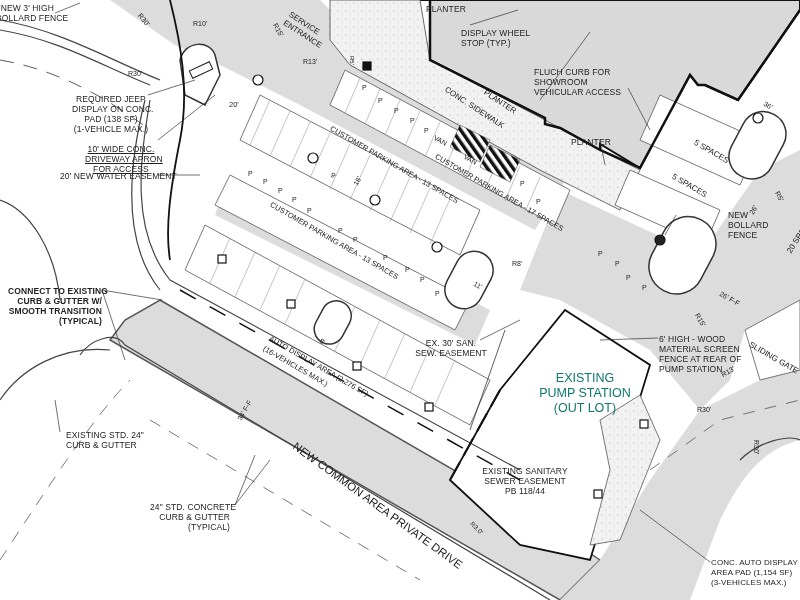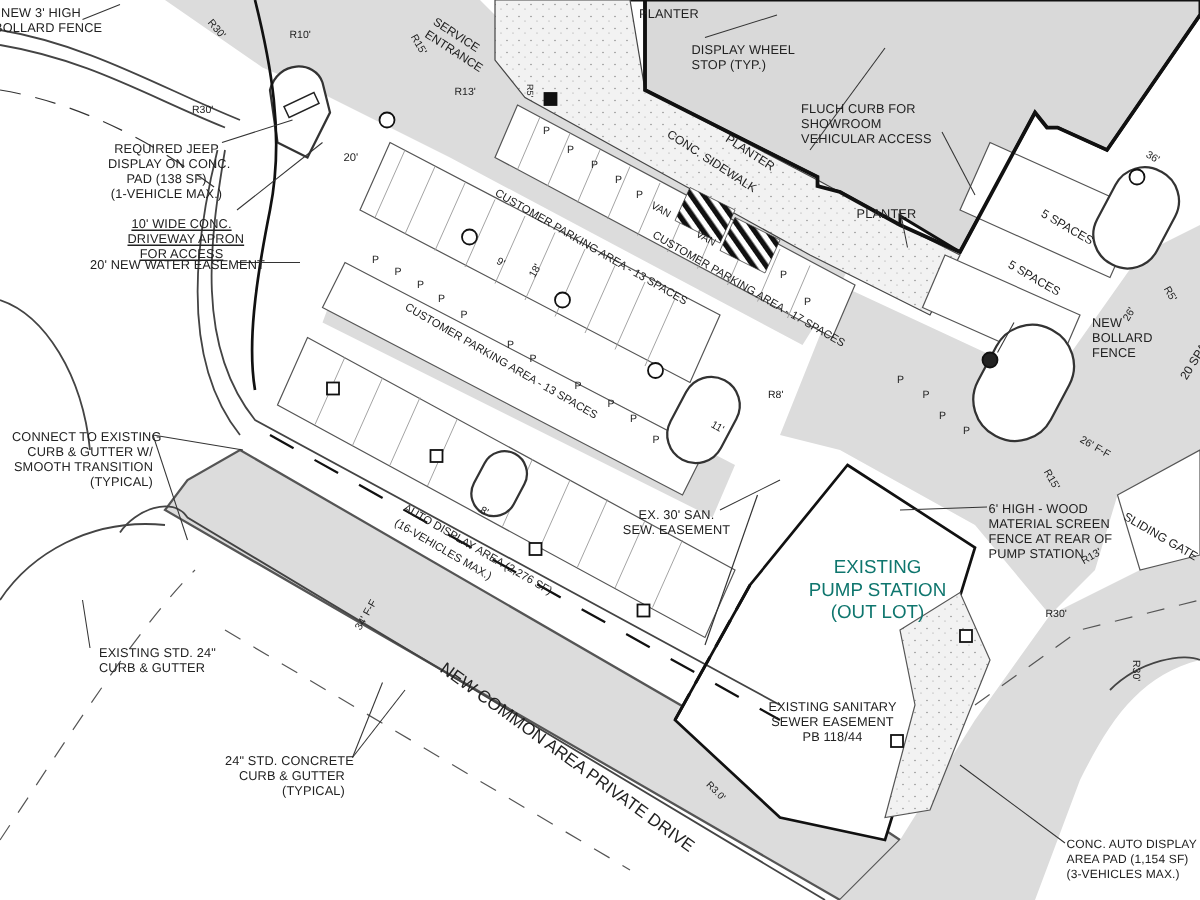--- a/index.html
+++ b/index.html
@@ -171,21 +171,21 @@
 <div class="note r" style="left:-4px; top:3px; width:58px;">NEW 3' HIGH
 BOLLARD FENCE</div>
 <div class="note c" style="left:72px; top:94px; width:78px;">REQUIRED JEEP
 DISPLAY ON CONC.
 PAD (138 SF)
 (1-VEHICLE MAX.)</div>
 <div class="note c" style="left:85px; top:144px; width:72px;text-decoration:underline;">10' WIDE CONC.
 DRIVEWAY APRON
 FOR ACCESS</div>
 <div class="note" style="left:60px; top:171px;">20' NEW WATER EASEMENT</div>
-<div class="note r" style="left:8px; top:286px; width:94px;">CONNECT TO EXISTING
+<div class="note r" style="left:8px; top:286px; width:94px;font-weight:bold;">CONNECT TO EXISTING
 CURB &amp; GUTTER W/
 SMOOTH TRANSITION
 (TYPICAL)</div>
 <div class="note" style="left:66px; top:430px;">EXISTING STD. 24"
 CURB &amp; GUTTER</div>
 <div class="note r" style="left:150px; top:502px; width:80px;">24" STD. CONCRETE
 CURB &amp; GUTTER
 (TYPICAL)</div>
 <div class="note" style="left:426px; top:4px;">PLANTER</div>
 <div class="note" style="left:461px; top:28px;">DISPLAY WHEEL
@@ -199,21 +199,21 @@
 FENCE</div>
 <div class="note c" style="left:415px; top:338px; width:72px;">EX. 30' SAN.
 SEW. EASEMENT</div>
 <div class="note" style="left:659px; top:334px;">6' HIGH - WOOD
 MATERIAL SCREEN
 FENCE AT REAR OF
 PUMP STATION</div>
 <div class="big" style="left:530px; top:371px; width:110px; font-size:12.5px; line-height:15px;">EXISTING
 PUMP STATION
 (OUT LOT)</div>
-<div class="note c" style="left:475px; top:466px; width:100px;margin-left:30px;">EXISTING SANITARY
+<div class="note c" style="left:475px; top:466px; width:100px;">EXISTING SANITARY
 SEWER EASEMENT
 PB 118/44</div>
 <div class="note" style="left:711px; top:558px; font-size:8px;">CONC. AUTO DISPLAY
 AREA PAD (1,154 SF)
 (3-VEHICLES MAX.)</div>
 
 <div class="rot" style="left:292px; top:10px; transform:rotate(33deg); white-space:pre; line-height:10px;">SERVICE
 ENTRANCE</div>
 <div class="rot" style="left:448px; top:85px; transform:rotate(33deg);">CONC. SIDEWALK</div>
 <div class="rot" style="left:487px; top:88px; transform:rotate(33deg);">PLANTER</div>

